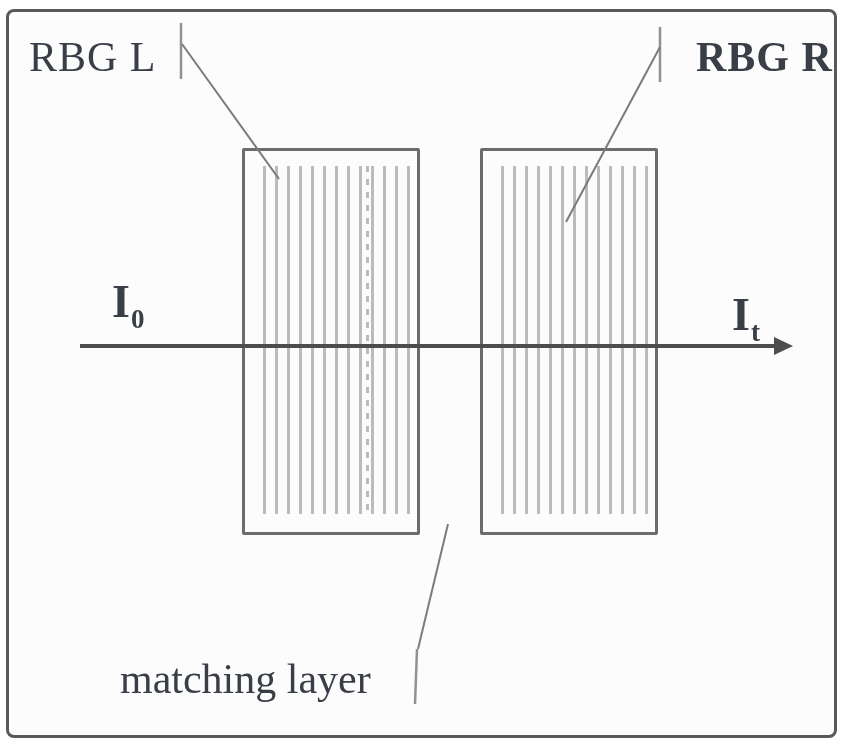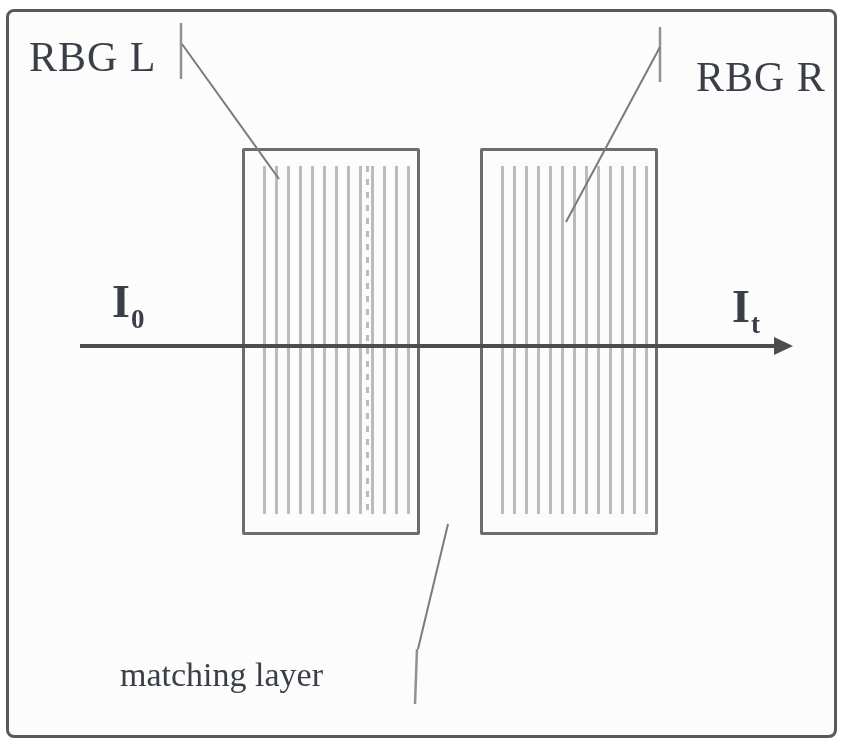--- a/index.html
+++ b/index.html
@@ -86,38 +86,38 @@
     position: absolute;
     color: var(--text, #3a3e47);
     line-height: 1;
     white-space: nowrap;
   }
   .label-rbg {
     font-size: 42px;
     letter-spacing: 1px;
   }
   .label-rbg-left  { left: 29px;  top: 36px; }
-  .label-rbg-right { left: 696px; top: 56px; }
+  .label-rbg-right { left: 696px; top: 36px; font-weight: bold; }
   .label-intensity {
     font-size: 46px;
     font-weight: bold;
   }
   .label-i0 { left: 112px; top: 279px; font-family: Liberation Serif, serif; }
-  .label-it { left: 732px; top: 284px; }
+  .label-it { left: 732px; top: 292px; }
   .isub {
     font-size: 27px;
     font-weight: bold;
     position: relative;
     top: 11px;
     left: 1px;
   }
   .label-matching {
     left: 120px;
     top: 658px;
-    font-size: 34px;
+    font-size: 42px;
   }
 </style>
 </head>
 <body>
 
 <div class="stage">
 
   <div class="frame"></div>
 
   <div class="grating grating-left">

